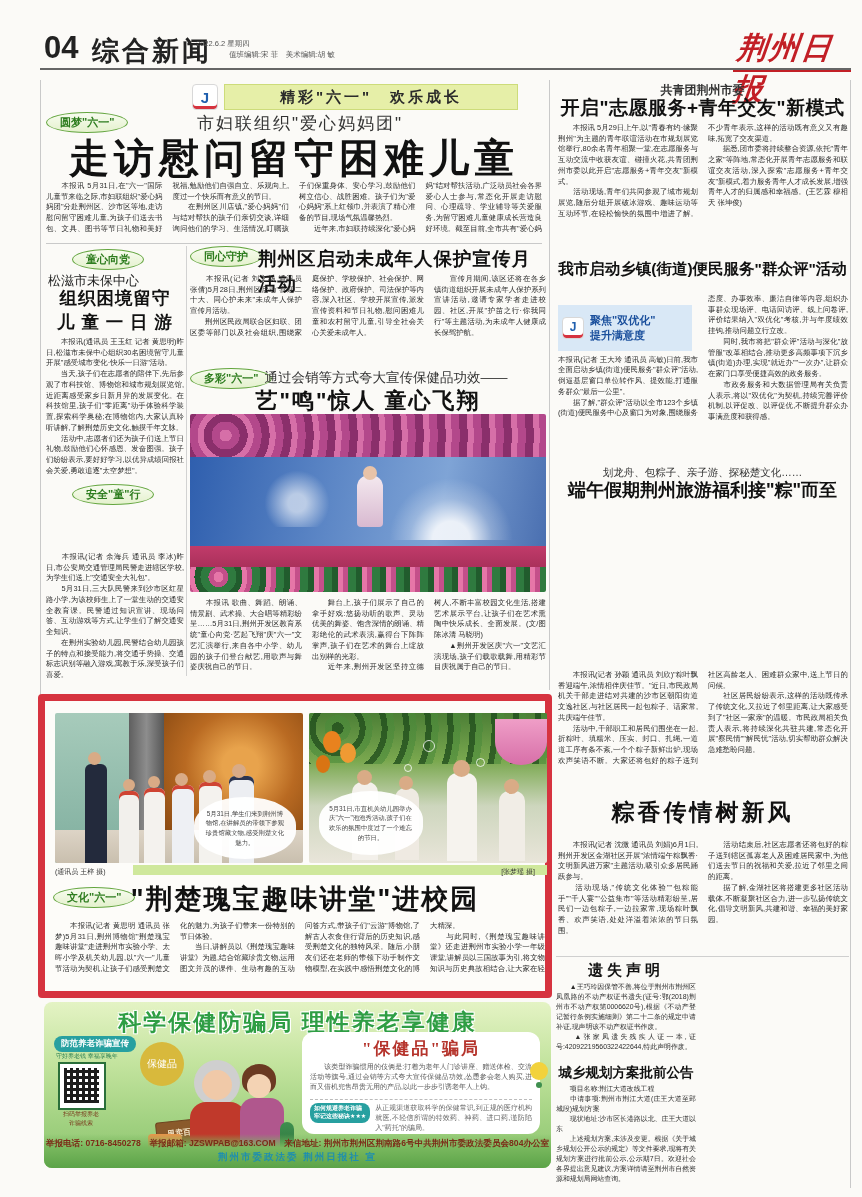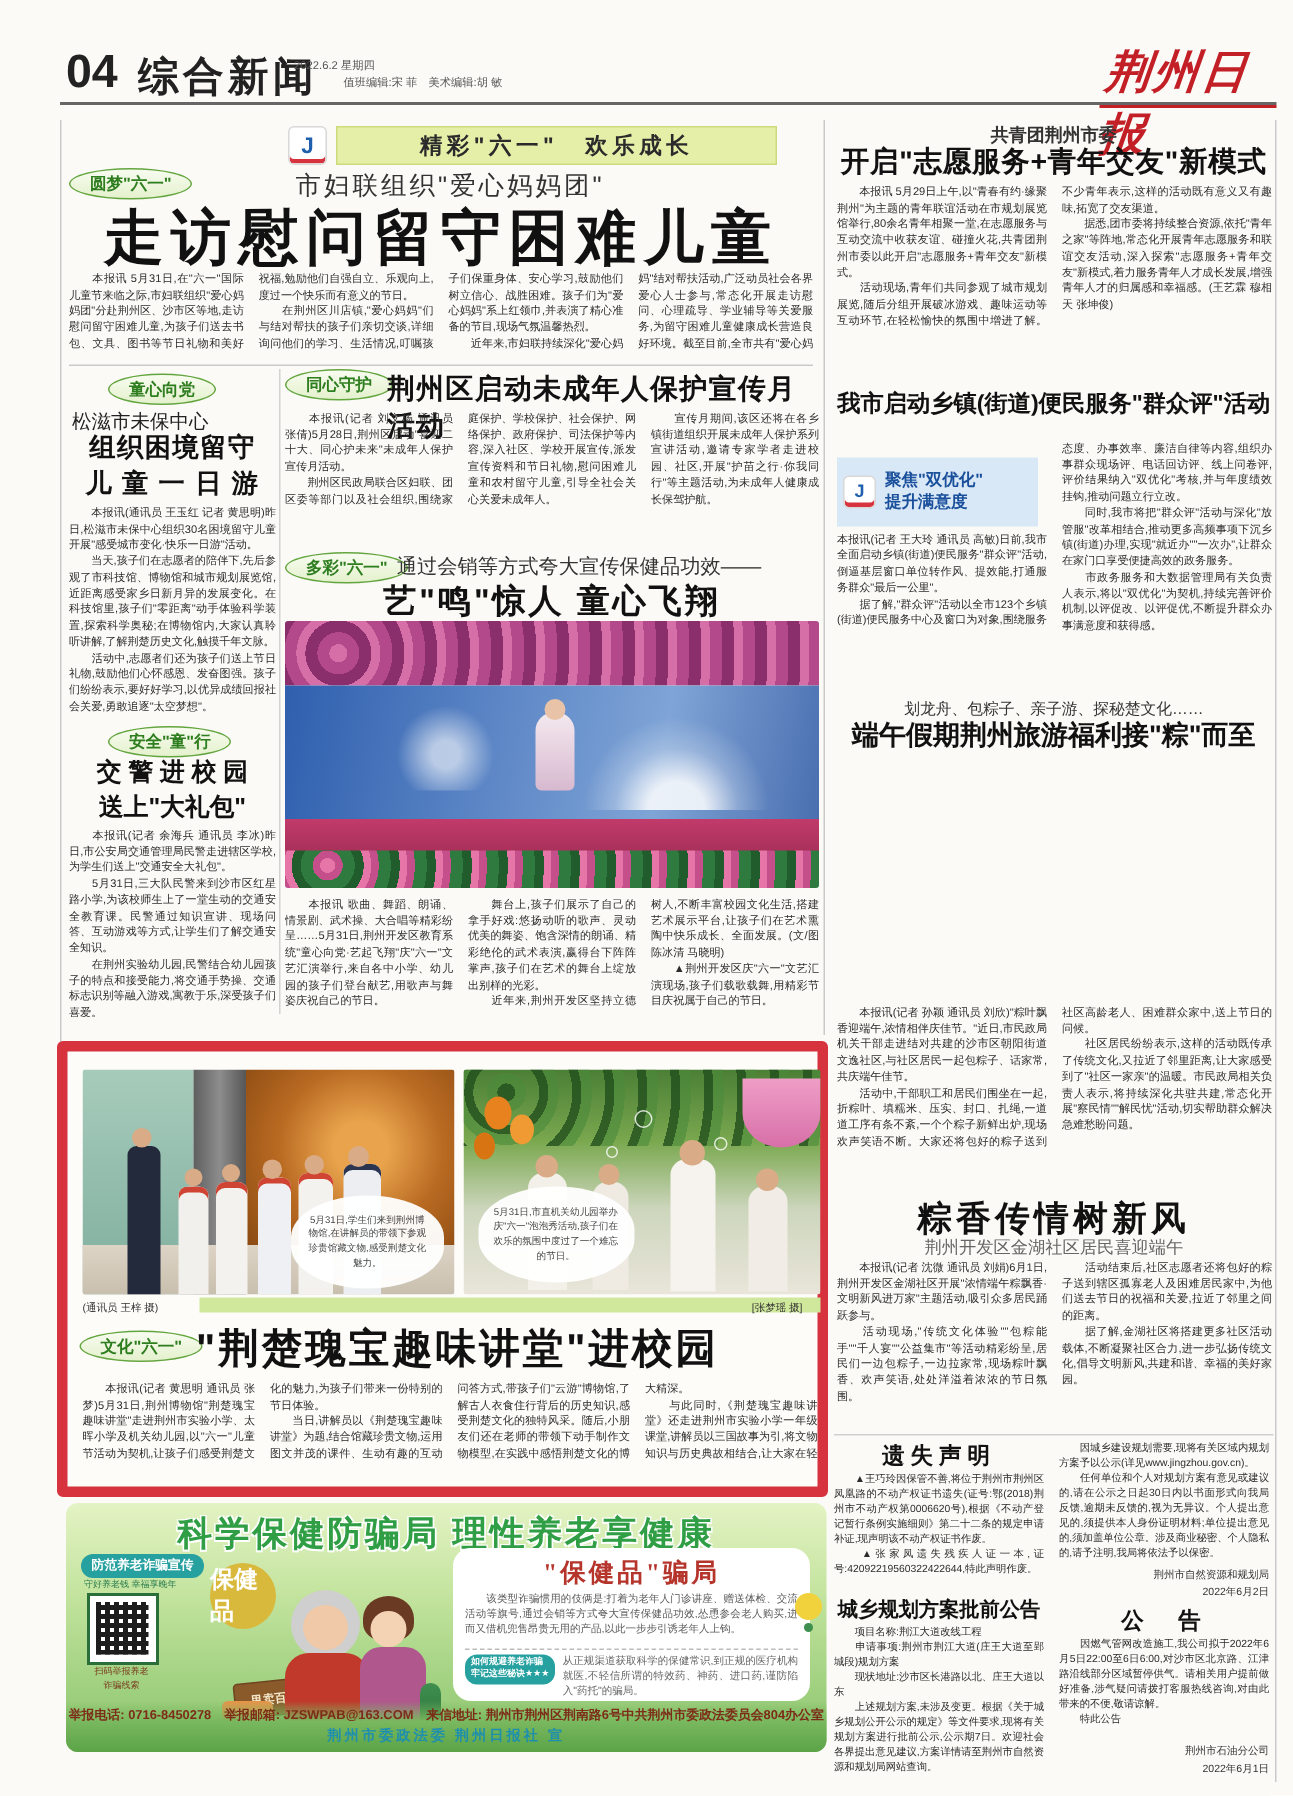--- a/index.html
+++ b/index.html
@@ -68,22 +68,20 @@
 
   <div class="abs pill" style="left:72px;top:249px;">童心向党</div>
   <div class="abs" style="left:48px;top:272px;width:136px;font-size:13px;color:#222;">松滋市未保中心</div>
   <div class="abs headline center" style="left:46px;top:287px;width:138px;font-size:17.5px;line-height:1.35;white-space:pre-line;letter-spacing:1px;">组织困境留守
 儿 童 一 日 游</div>
   <div class="abs body-text" style="left:46px;top:337px;width:138px;height:140px;">　　本报讯(通讯员 王玉红 记者 黄思明)昨日,松滋市未保中心组织30名困境留守儿童开展"感受城市变化·快乐一日游"活动。
 　　当天,孩子们在志愿者的陪伴下,先后参观了市科技馆、博物馆和城市规划展览馆,近距离感受家乡日新月异的发展变化。在科技馆里,孩子们"零距离"动手体验科学装置,探索科学奥秘;在博物馆内,大家认真聆听讲解,了解荆楚历史文化,触摸千年文脉。
 　　活动中,志愿者们还为孩子们送上节日礼物,鼓励他们心怀感恩、发奋图强。孩子们纷纷表示,要好好学习,以优异成绩回报社会关爱,勇敢追逐"太空梦想"。</div>
 
   <div class="abs pill" style="left:72px;top:484px;">安全"童"行</div>
-  <div class="abs headline center" style="left:46px;top:504px;width:138px;font-size:16.5px;line-height:1.4;white-space:pre-line;">交 警 进 校 园
-送上"大礼包"</div>
   <div class="abs body-text" style="left:46px;top:552px;width:138px;height:126px;">　　本报讯(记者 余海兵 通讯员 李冰)昨日,市公安局交通管理局民警走进辖区学校,为学生们送上"交通安全大礼包"。
 　　5月31日,三大队民警来到沙市区红星路小学,为该校师生上了一堂生动的交通安全教育课。民警通过知识宣讲、现场问答、互动游戏等方式,让学生们了解交通安全知识。
 　　在荆州实验幼儿园,民警结合幼儿园孩子的特点和接受能力,将交通手势操、交通标志识别等融入游戏,寓教于乐,深受孩子们喜爱。
 　　当日,二大队民警还组织辖区多所中小学学生观看交通安全警示教育片,引导学生从小树立交通安全意识。</div>
 
   <div class="abs pill" style="left:190px;top:246px;">同心守护</div>
   <div class="abs headline" style="left:258px;top:246px;width:290px;font-size:18.5px;letter-spacing:1px;">荆州区启动未成年人保护宣传月活动</div>
   <div class="abs body-text cols-3" style="left:190px;top:274px;width:356px;height:90px;">　　本报讯(记者 刘文杨 通讯员 张倩)5月28日,荆州区启动"喜迎二十大、同心护未来"未成年人保护宣传月活动。
 　　荆州区民政局联合区妇联、团区委等部门以及社会组织,围绕家庭保护、学校保护、社会保护、网络保护、政府保护、司法保护等内容,深入社区、学校开展宣传,派发宣传资料和节日礼物,慰问困难儿童和农村留守儿童,引导全社会关心关爱未成年人。
 　　宣传月期间,该区还将在各乡镇街道组织开展未成年人保护系列宣讲活动,邀请专家学者走进校园、社区,开展"护苗之行·你我同行"等主题活动,为未成年人健康成长保驾护航。</div>
@@ -180,27 +178,26 @@
   </div>
 
   <div class="abs kicker center" style="left:556px;top:466px;width:293px;font-size:10.5px;">划龙舟、包粽子、亲子游、探秘楚文化……</div>
   <div class="abs headline center" style="left:556px;top:478px;width:293px;font-size:18px;">端午假期荆州旅游福利接"粽"而至</div>
 
   <div class="abs body-text cols-2" style="left:558px;top:670px;width:290px;height:120px;">　　本报讯(记者 孙颖 通讯员 刘欣)"粽叶飘香迎端午,浓情相伴庆佳节。"近日,市民政局机关干部走进结对共建的沙市区朝阳街道文逸社区,与社区居民一起包粽子、话家常,共庆端午佳节。
 　　活动中,干部职工和居民们围坐在一起,折粽叶、填糯米、压实、封口、扎绳,一道道工序有条不紊,一个个粽子新鲜出炉,现场欢声笑语不断。大家还将包好的粽子送到社区高龄老人、困难群众家中,送上节日的问候。
 　　社区居民纷纷表示,这样的活动既传承了传统文化,又拉近了邻里距离,让大家感受到了"社区一家亲"的温暖。市民政局相关负责人表示,将持续深化共驻共建,常态化开展"察民情""解民忧"活动,切实帮助群众解决急难愁盼问题。</div>
 
   <div class="abs headline center" style="left:556px;top:797px;width:293px;font-size:23px;letter-spacing:3px;">粽香传情树新风</div>
-  <div class="abs center" style="left:556px;top:824px;width:293px;font-size:11.5px;color:#666;">荆州开发区金湖社区居民喜迎端午</div>
   <div class="abs body-text cols-2" style="left:558px;top:840px;width:290px;height:110px;">　　本报讯(记者 沈微 通讯员 刘娟)6月1日,荆州开发区金湖社区开展"浓情端午粽飘香·文明新风进万家"主题活动,吸引众多居民踊跃参与。
 　　活动现场,"传统文化体验""包粽能手""千人宴""公益集市"等活动精彩纷呈,居民们一边包粽子,一边拉家常,现场粽叶飘香、欢声笑语,处处洋溢着浓浓的节日氛围。
 　　活动结束后,社区志愿者还将包好的粽子送到辖区孤寡老人及困难居民家中,为他们送去节日的祝福和关爱,拉近了邻里之间的距离。
 　　据了解,金湖社区将搭建更多社区活动载体,不断凝聚社区合力,进一步弘扬传统文化,倡导文明新风,共建和谐、幸福的美好家园。</div>
 
-  <div class="abs" style="left:556px;top:956px;width:293px;height:232px;border-top:1px solid #cfcfcf;display:flex;gap:10px;padding-top:4px;box-sizing:border-box;">
+  <div class="abs" style="left:556px;top:956px;width:293px;height:232px;border-top:1px solid #cfcfcf;display:flex;gap:10px;padding-top:4px;box-sizing:border-box;flex-direction:column;">
     <div style="width:140px;">
       <div class="notice-title" style="font-size:15px;letter-spacing:4px;">遗失声明</div>
       <div class="body-text" style="font-size:6.9px;height:78px;margin-top:2px;">　　▲王巧玲因保管不善,将位于荆州市荆州区凤凰路的不动产权证书遗失(证号:鄂(2018)荆州市不动产权第0006620号),根据《不动产登记暂行条例实施细则》第二十二条的规定申请补证,现声明该不动产权证书作废。
 　　▲张家凤遗失残疾人证一本,证号:42092219560322422644,特此声明作废。</div>
       <div class="notice-title" style="font-size:13.5px;margin-top:4px;">城乡规划方案批前公告</div>
       <div class="body-text" style="font-size:6.9px;height:116px;margin-top:2px;">　　项目名称:荆江大道改线工程
 　　申请事项:荆州市荆江大道(庄王大道至郢城段)规划方案
 　　现状地址:沙市区长港路以北、庄王大道以东
 　　上述规划方案,未涉及变更。根据《关于城乡规划公开公示的规定》等文件要求,现将有关规划方案进行批前公示,公示期7日。欢迎社会各界提出意见建议,方案详情请至荆州市自然资源和规划局网站查询。</div>
     </div>
@@ -223,21 +220,21 @@
 
     <div class="abs tealbadge" style="left:10px;top:34px;">防范养老诈骗宣传</div>
     <div class="abs" style="left:12px;top:50px;font-size:6px;color:#2a7d4f;">守好养老钱 幸福享晚年</div>
     <div class="abs" style="left:14px;top:60px;width:44px;height:44px;background:#fff;border:2px solid #2a6f3a;
                 background-image:repeating-linear-gradient(0deg,#1d1d1d 0 3px,transparent 3px 6px),repeating-linear-gradient(90deg,#1d1d1d 0 3px,transparent 3px 6px);
                 background-size:80% 80%;background-position:center;background-repeat:no-repeat;"></div>
     <div class="abs center" style="left:2px;top:108px;width:70px;font-size:6px;color:#7a3c1e;white-space:pre-line;">扫码举报养老
 诈骗线索</div>
 
     <div class="abs" style="left:96px;top:40px;width:44px;height:44px;border-radius:50%;background:#d8b93c;display:flex;align-items:center;justify-content:center;
-                color:#fff;font-size:16px;font-weight:bold;">保健品</div>
+                color:#fff;font-size:10px;font-weight:normal;">保健品</div>
     <div class="abs" style="left:112px;top:118px;width:52px;height:22px;background:#8a5a2b;border:1px solid #6e4520;border-radius:3px;transform:rotate(-6deg);
                 display:flex;align-items:center;justify-content:center;color:#f4e6c8;font-size:8px;font-weight:bold;">甩卖百货</div>
     <div class="abs" style="left:150px;top:58px;width:46px;height:46px;border-radius:50%;background:#cfcfcf;"></div>
     <div class="abs head-circle" style="left:158px;top:68px;width:30px;height:30px;background:#f0c9a8;"></div>
     <div class="abs" style="left:146px;top:100px;width:56px;height:56px;border-radius:16px 16px 0 0;background:#c0392b;"></div>
     <div class="abs" style="left:198px;top:62px;width:34px;height:30px;border-radius:50% 50% 40% 40%;background:#6b3a22;"></div>
     <div class="abs head-circle" style="left:203px;top:72px;width:24px;height:24px;background:#f4d3b4;"></div>
     <div class="abs" style="left:196px;top:96px;width:44px;height:60px;border-radius:14px 14px 0 0;background:#b0578d;"></div>
     <div class="abs" style="left:104px;top:132px;width:34px;height:26px;border-radius:4px 4px 8px 8px;background:#e8944a;"></div>
     <div class="abs" style="left:236px;top:120px;width:14px;height:36px;background:linear-gradient(#3f8f4f,#2a6f3a);border-radius:8px;"></div>

